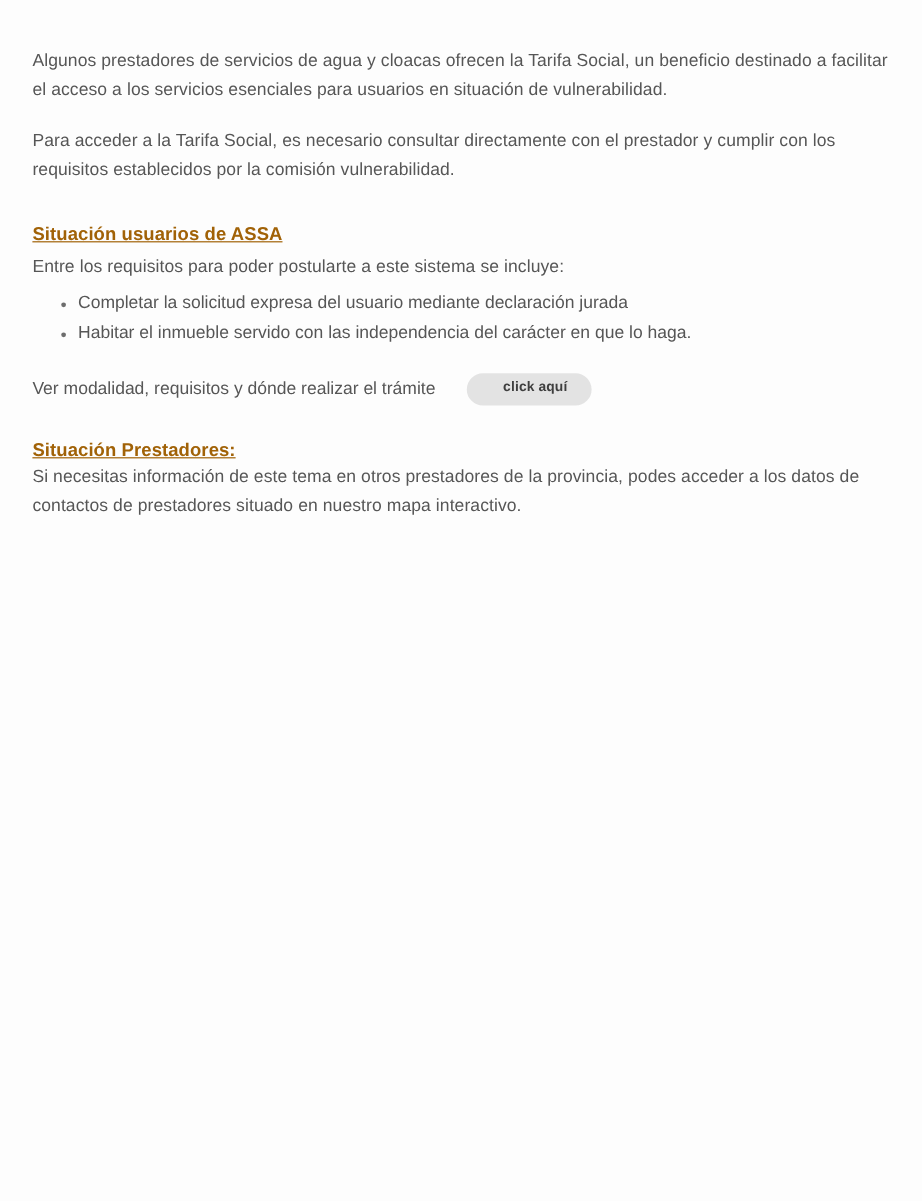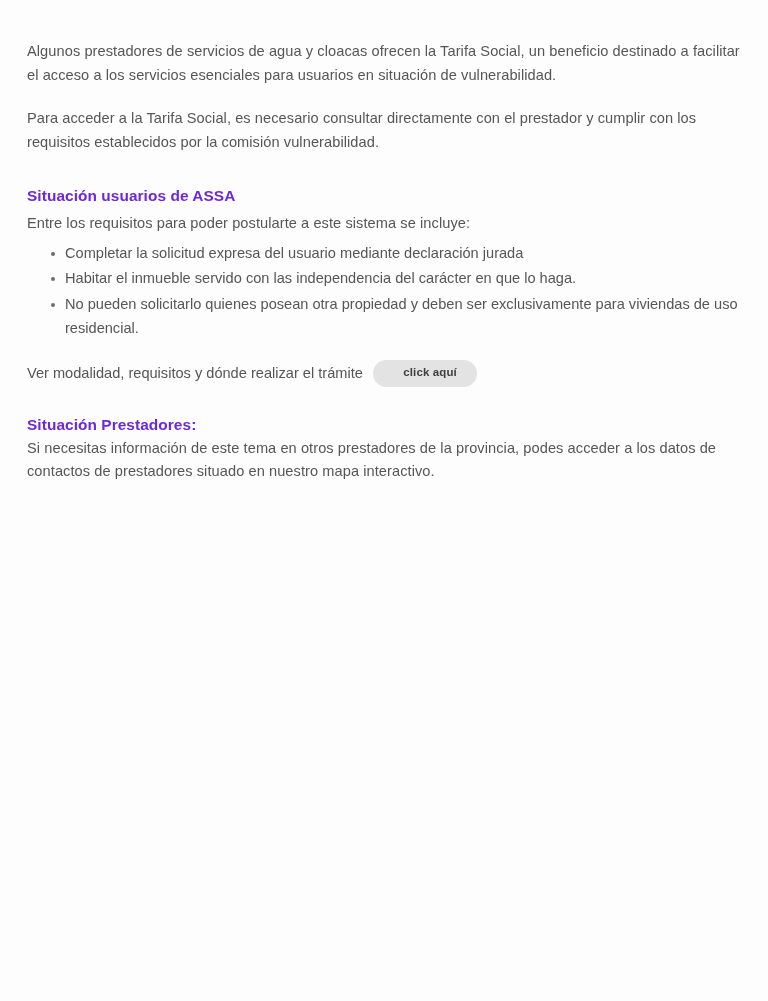--- a/index.html
+++ b/index.html
@@ -31,23 +31,24 @@
     color: #565656;
     letter-spacing: 0.005em;
   }
   p.body-text.tight {
     margin-bottom: 6px;
   }
   h2.section-heading {
     margin: 30px 0 6px 0;
     font-size: 15.4px;
     font-weight: bold;
-    color: #6d28d9;
+    color: #a16207;
     line-height: 1.4;
     letter-spacing: 0.005em;
+    text-decoration: underline;
   }
   h2.section-heading.second {
     margin-top: 27px;
     margin-bottom: 1px;
   }
   ul.requirements-list {
     margin: 0 0 20px 0;
     padding: 0 0 0 18px;
     list-style: none;
   }
@@ -67,20 +68,21 @@
     width: 4px;
     height: 4px;
     border-radius: 50%;
     background: #6d6d6d;
   }
   .cta-row {
     display: flex;
     align-items: center;
     margin: 0 0 4px 0;
     flex-wrap: wrap;
+    gap: 16px;
   }
   .cta-row .cta-text {
     font-size: 14.6px;
     line-height: 1.62;
     color: #565656;
     margin-right: 10px;
   }
   .pill-button {
     display: inline-block;
     box-sizing: border-box;
@@ -110,21 +112,20 @@
 
     <p class="body-text">Para acceder a la Tarifa Social, es necesario consultar directamente con el prestador y cumplir con los requisitos establecidos por la comisión vulnerabilidad.</p>
 
     <h2 class="section-heading">Situación usuarios de ASSA</h2>
 
     <p class="body-text tight">Entre los requisitos para poder postularte a este sistema se incluye:</p>
 
     <ul class="requirements-list">
       <li>Completar la solicitud expresa del usuario mediante declaración jurada</li>
       <li>Habitar el inmueble servido con las independencia del carácter en que lo haga.</li>
-      <li>No pueden solicitarlo quienes posean otra propiedad y deben ser exclusivamente para viviendas de uso residencial.</li>
     </ul>
 
     <div class="cta-row">
       <span class="cta-text">Ver modalidad, requisitos y dónde realizar el trámite</span>
       <button type="button" class="pill-button">click aquí</button>
     </div>
 
     <h2 class="section-heading second">Situación Prestadores:</h2>
 
     <p class="body-text">Si necesitas información de este tema en otros prestadores de la provincia, podes acceder a los datos de contactos de prestadores situado en nuestro mapa interactivo.</p>

